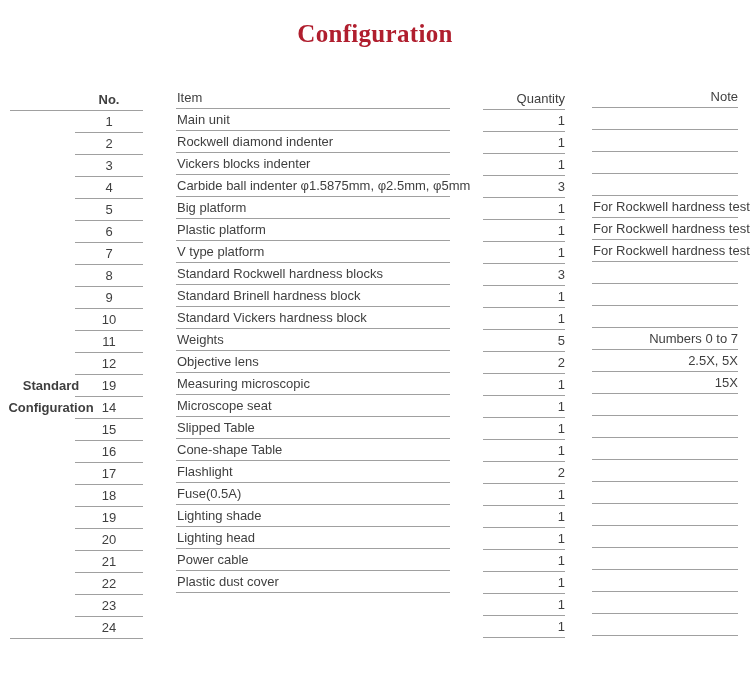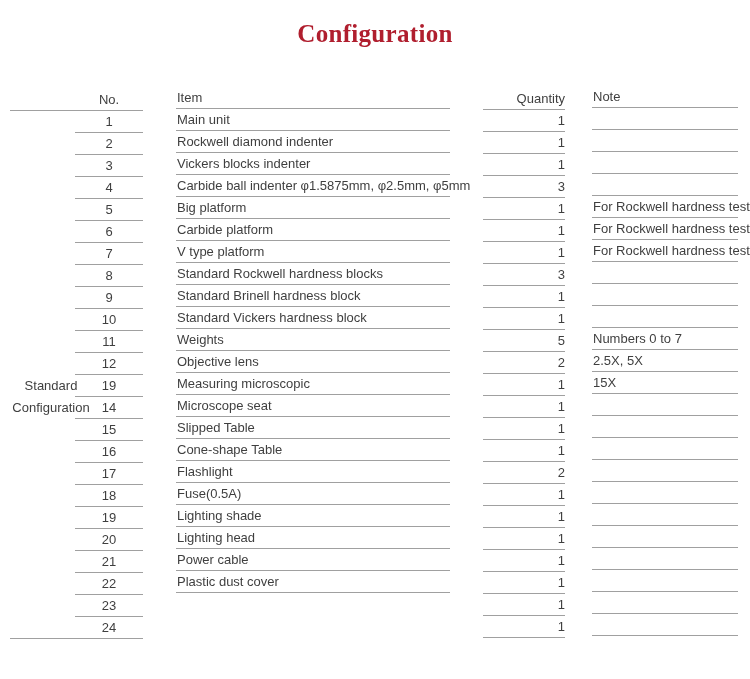--- a/index.html
+++ b/index.html
@@ -28,34 +28,34 @@
   .col{position:absolute;}
   .cell{
     height:22px;line-height:22px;
     font-size:13px;
     border-bottom:1px solid var(--line-color);
     box-sizing:border-box;
     white-space:nowrap;
   }
   
   .col-no{left:75px;top:89px;width:68px;text-align:center;}
-  .col-no .cell.header{border-bottom:none;}
+  .col-no .cell.header{border-bottom:none;font-weight:bold;}
   .col-no .cell:last-child{border-bottom:none;}
   .col-item{left:176px;top:87px;width:274px;text-align:left;}
   .col-qty{left:483px;top:88px;width:82px;text-align:right;}
-  .col-note{left:592px;top:86px;width:146px;text-align:left;}
+  .col-note{left:592px;top:86px;width:146px;text-align:right;}
   .col-item .cell,.col-note .cell{padding-left:1px;overflow:visible;}
   .hline{position:absolute;height:1px;background:var(--line-color);}
   .header-left-line{left:10px;top:110px;width:133px;}
   .bottom-left-line{left:10px;top:638px;width:133px;}
   .side-label{
     position:absolute;left:0;top:375px;width:102px;
     text-align:center;font-size:13px;
   }
-  .side-label div{height:22px;line-height:22px;}
+  .side-label div{height:22px;line-height:22px;font-weight:bold;}
 </style>
 </head>
 <body>
 
 <div class="page">
   <h1 class="title">Configuration</h1>
 
   <div class="table-area">
 
     <div class="side-label">
@@ -94,21 +94,21 @@
         <div class="cell">24</div>
       </div>
 
     <div class="col col-item">
       <div class="cell header">Item</div>
     <div class="cell">Main unit</div>
         <div class="cell">Rockwell diamond indenter</div>
         <div class="cell">Vickers blocks indenter</div>
         <div class="cell">Carbide ball indenter φ1.5875mm, φ2.5mm, φ5mm</div>
         <div class="cell">Big platform</div>
-        <div class="cell">Carbide platform</div>
+        <div class="cell">Plastic platform</div>
         <div class="cell">V type platform</div>
         <div class="cell">Standard Rockwell hardness blocks</div>
         <div class="cell">Standard Brinell hardness block</div>
         <div class="cell">Standard Vickers hardness block</div>
         <div class="cell">Weights</div>
         <div class="cell">Objective lens</div>
         <div class="cell">Measuring microscopic</div>
         <div class="cell">Microscope seat</div>
         <div class="cell">Slipped Table</div>
         <div class="cell">Cone-shape Table</div>

